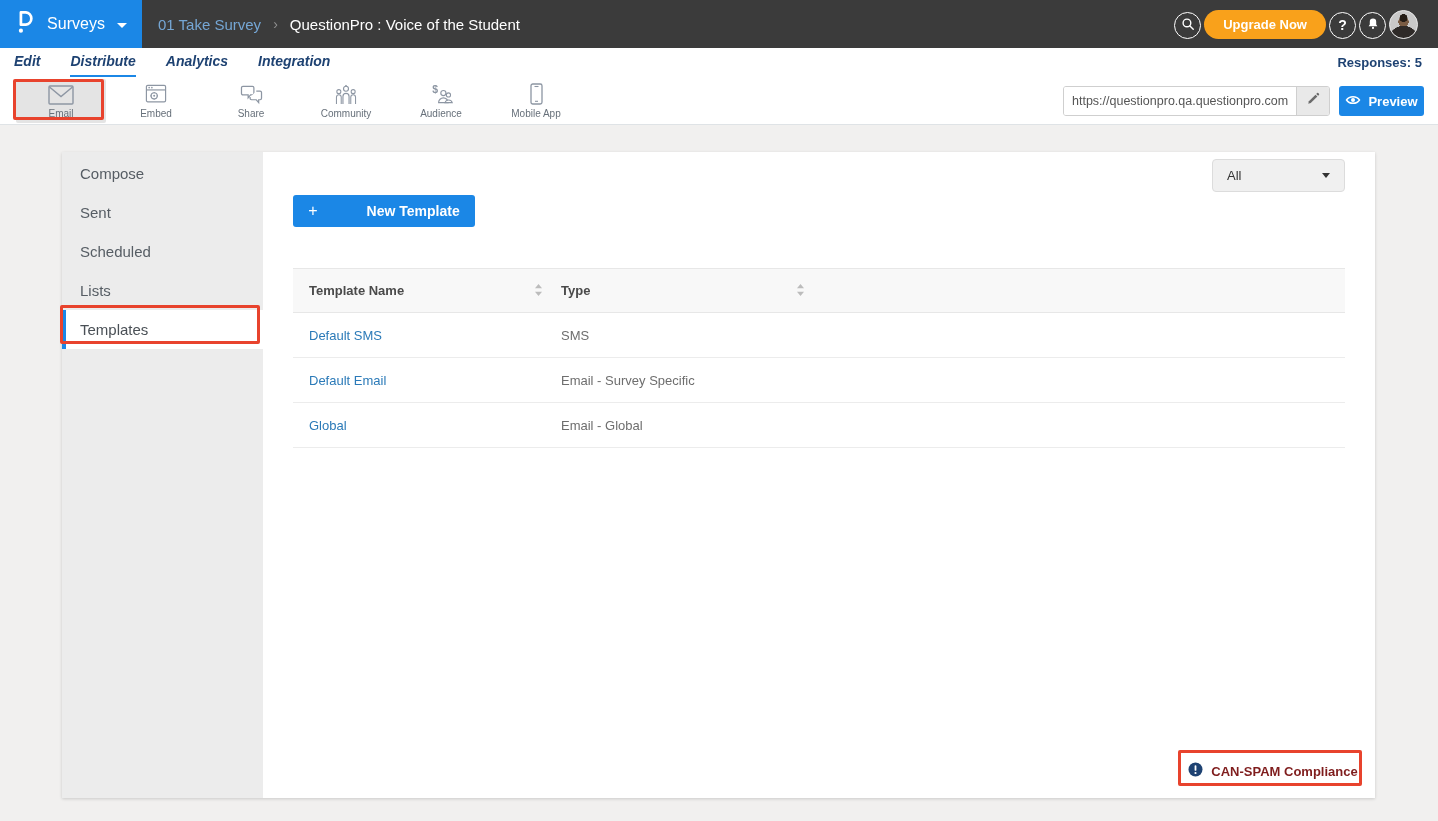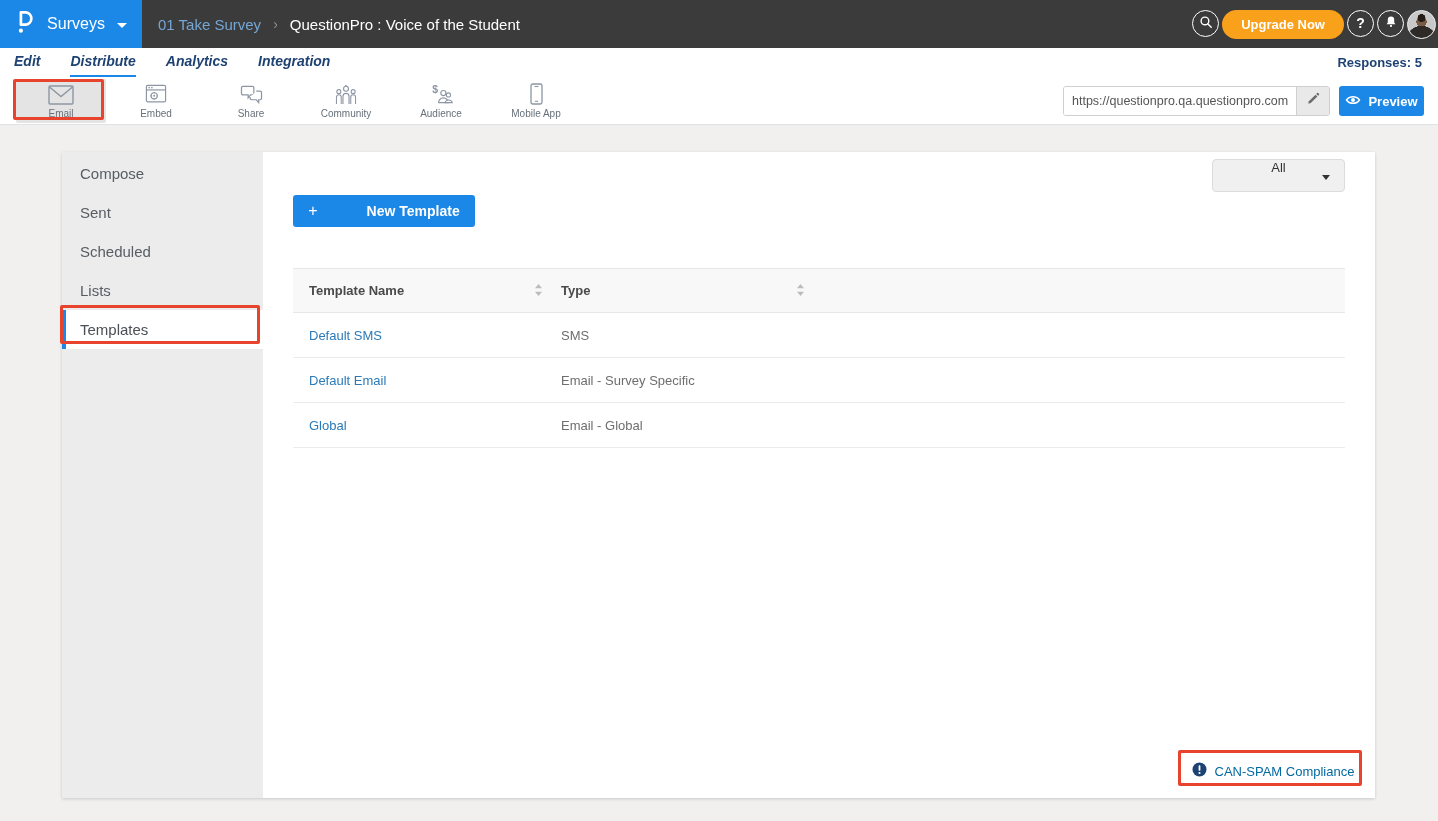--- a/index.html
+++ b/index.html
@@ -8,21 +8,21 @@
 
   
   .header { position:absolute; top:0; left:0; width:1438px; height:48px; background:#3b3b3b; display:flex; align-items:center; }
   .logo-block { width:142px; height:48px; background:#1b87e6; display:flex; align-items:center; justify-content:center; gap:12px; cursor:pointer; }
   .logo-block .product { color:#fff; font-size:16px; font-weight:400; }
   .caret-down-white { width:0; height:0; border-left:5px solid transparent; border-right:5px solid transparent; border-top:5px solid #fff; margin-top:2px; }
   .breadcrumb { display:flex; align-items:center; margin-left:16px; font-size:15px; }
   .crumb-survey { color:#75a6d4; cursor:pointer; }
   .crumb-sep { color:#8f8f8f; margin:0 12px; font-size:14px; }
   .crumb-title { color:#ffffff; }
-  .header-right { margin-left:auto; display:flex; align-items:flex-start; gap:3px; padding-right:2px; }
+  .header-right { margin-left:auto; display:flex; align-items:flex-end; gap:3px; padding-right:20px; }
   .circle-btn { width:27px; height:27px; border:1.5px solid #fff; border-radius:50%; display:flex; align-items:center; justify-content:center; cursor:pointer; color:#fff; font-size:14px; font-weight:700; }
   .upgrade-btn { height:29px; padding:0 19px; border-radius:15px; background:#f9a11b; color:#fff; font-size:13px; font-weight:700; border:none; display:flex; align-items:center; cursor:pointer; }
   .avatar { width:29px; height:29px; border-radius:50%; border:1.5px solid #e8e8e8; cursor:pointer;
     background:
       radial-gradient(circle at 50% 112%, #2e2a28 0 46%, transparent 47%),
       radial-gradient(circle at 50% 26%, #241c16 0 16%, transparent 17%),
       radial-gradient(circle at 50% 40%, #7a5c44 0 24%, transparent 25%),
       #c9c9c9; }
 
   
@@ -49,40 +49,40 @@
   .panel { position:absolute; left:62px; top:27px; width:1313px; height:646px; display:flex; box-shadow:0 1px 3px rgba(0,0,0,.16); }
   .side { width:201px; background:#ececec; position:relative; padding-top:2px; }
   .side-item { height:39px; line-height:39px; padding-left:18px; font-size:15px; color:#565d64; cursor:pointer; }
   .side-item.active { background:#fff; border-left:4px solid #1b87e6; padding-left:14px; color:#4a5056; }
   .content { flex:1; background:#fff; position:relative; }
 
   
   .search-box { position:absolute; left:625px; top:8px; width:317px; height:32px; background:#f4f4f4; border-radius:2px; display:flex; align-items:center; padding:0 12px; gap:9px; }
   .search-box input { flex:1; border:none; outline:none; background:transparent; font-size:14px; color:#444; font-family:"Liberation Sans",sans-serif; }
   .search-box input::placeholder { color:#8a8a8a; }
-  .filter-select { position:absolute; left:949px; top:7px; width:133px; height:33px; background:#f0f0f0; border:1px solid #dcdcdc; border-radius:4px; display:flex; align-items:center; padding:0 14px; font-size:13px; color:#333; cursor:pointer;flex-direction:column; }
+  .filter-select { position:absolute; left:949px; top:7px; width:133px; height:33px; background:#f0f0f0; border:1px solid #dcdcdc; border-radius:4px; display:flex; align-items:center; padding:0 14px; font-size:13px; color:#333; cursor:pointer; }
   .caret-down-dark { width:0; height:0; border-left:4.5px solid transparent; border-right:4.5px solid transparent; border-top:5px solid #333; margin-left:auto; }
   .new-template-btn { position:absolute; left:30px; top:43px; width:182px; height:32px; background:#1b87e6; border:none; border-radius:3px; color:#fff; display:flex; align-items:center; justify-content:center; gap:9px; cursor:pointer; }
   .new-template-btn .plus { font-size:16px; font-weight:400; }
   .new-template-btn .lbl { font-size:14px; font-weight:700;padding-left:40px; }
 
   
   .tmpl-table { position:absolute; left:30px; top:116px; width:1052px; }
   .t-head { display:flex; height:45px; background:#f8f8f8; border-top:1px solid #e7e7e7; border-bottom:1px solid #e7e7e7; align-items:center; }
   .th { display:flex; justify-content:space-between; font-size:13px; font-weight:700; color:#4a4a4a; }
   .th1 { width:252px; padding-left:16px; }
   .th2 { width:262px; padding-left:16px; }
   .t-row { display:flex; height:45px; align-items:center; border-bottom:1px solid #ececec; }
   .td1 { width:252px; padding-left:16px; font-size:13px; color:#2b7ab8; cursor:pointer; }
   .td2 { padding-left:16px; font-size:13px; color:#6e6e6e; }
   .sort-icon { display:flex; cursor:pointer; margin-right:2px; }
 
   
   .canspam { position:absolute; left:918px; top:601px; width:184px; height:36px; display:flex; align-items:center; justify-content:center; gap:8px; cursor:pointer; }
-  .canspam .lbl { font-size:13px; font-weight:400; color:#0369a1; }
+  .canspam .lbl { font-size:13px; font-weight:700; color:#7f1d1d; }
 
   
   .anno-box { position:absolute; border:3px solid #e8432d; border-radius:2px; pointer-events:none; }
   .anno-email { left:13px; top:2px; width:91px; height:41px; }
   .anno-templates { left:-2px; top:153px; width:200px; height:39px; z-index:5; }
   .anno-canspam { left:915px; top:598px; width:184px; height:36px; }
 </style>
 </head>
 <body>
 

